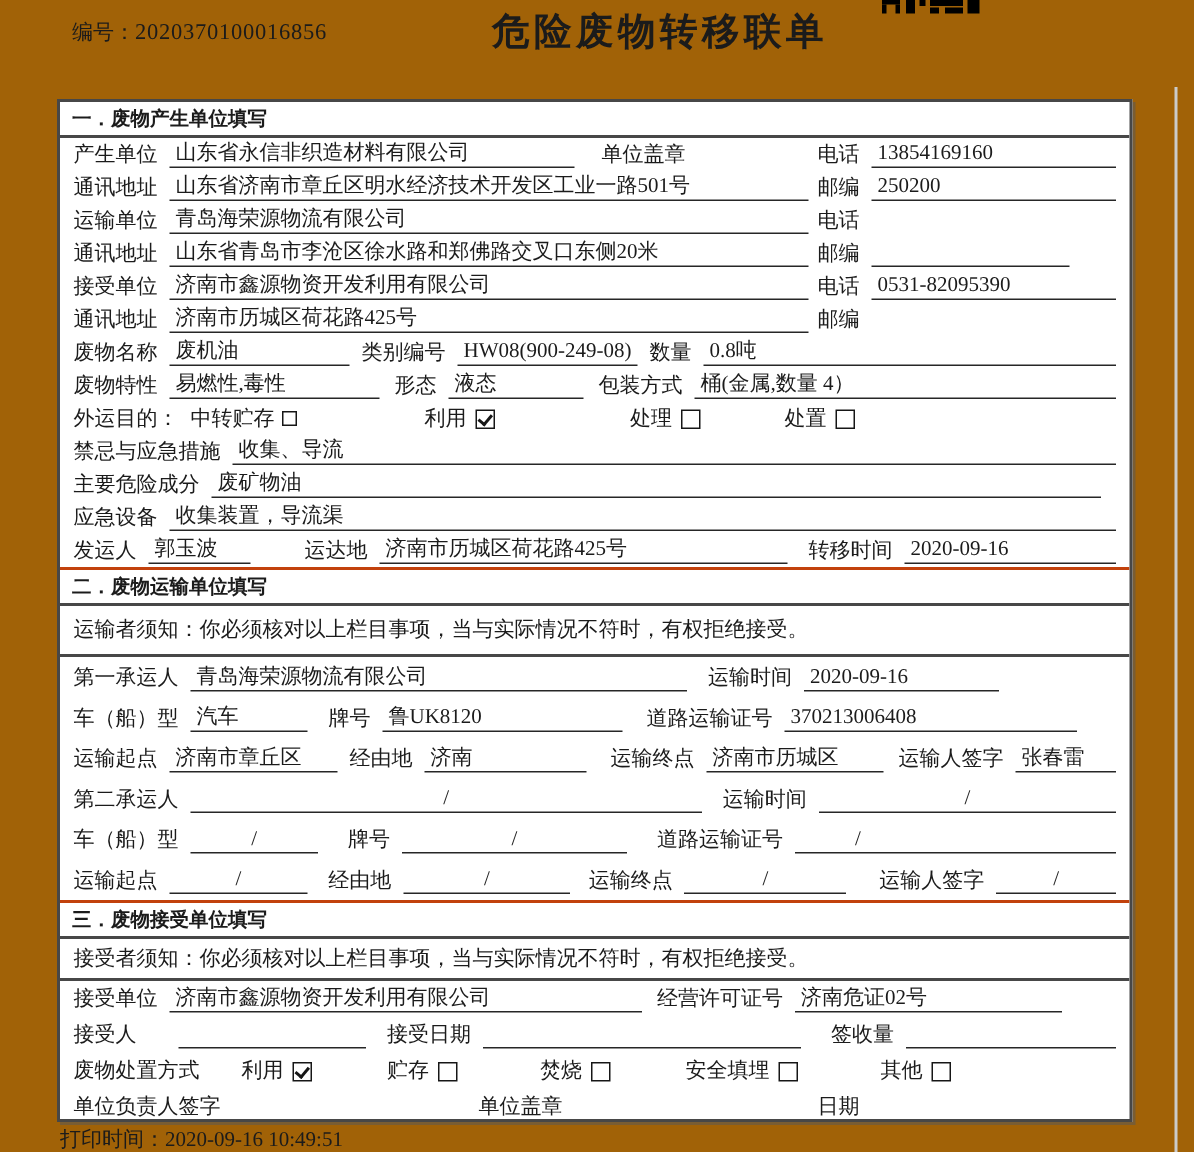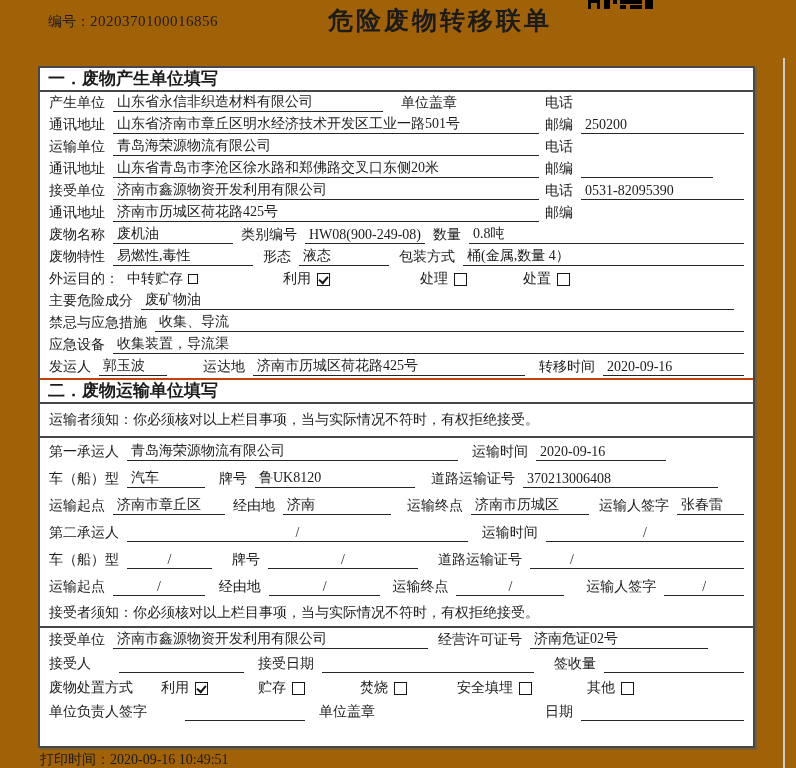--- a/index.html
+++ b/index.html
@@ -5,21 +5,21 @@
   html,body{margin:0;padding:0;background:#fff;}
   body{width:796px;height:768px;font-family:"Liberation Serif","DejaVu Serif",serif;color:#1b1b1b;font-size:14px;}
   .page{position:relative;width:796px;height:768px;overflow:hidden;background:#a16207;}
   .serial{position:absolute;left:48px;top:13px;white-space:nowrap;font-size:14px;}
   .serial .num{font-size:15px;letter-spacing:.5px;}
   .doc-title{position:absolute;left:328px;top:4px;margin:0;font-family:"Liberation Sans","DejaVu Sans",sans-serif;font-weight:bold;font-size:25px;letter-spacing:3px;white-space:nowrap;}
   .qr{position:absolute;left:588px;top:0;width:66px;height:10px;}
   .qr div{position:absolute;background:#000;}
   .page-edge{position:absolute;left:783px;top:58px;height:710px;width:2px;background:#cbcbcb;}
   .form{position:absolute;left:38px;top:66px;width:717px;height:682px;border:2px solid #474747;box-shadow:2px 2px 0 rgba(90,90,90,.55);box-sizing:border-box;overflow:hidden;background:#fff;}
-  .sec-head{font-family:"Liberation Sans","DejaVu Sans",sans-serif;font-weight:bold;font-size:17px;line-height:22px;padding:0 8px;border-bottom:2px solid #474747;white-space:nowrap;}
+  .sec-head{font-family:"Liberation Sans","DejaVu Sans",sans-serif;font-weight:bold;font-size:13px;line-height:22px;padding:0 8px;border-bottom:2px solid #474747;white-space:nowrap;}
   .sec-head.mid{border-top:2px solid #c2410c;}
   .note{display:flex;align-items:center;border-bottom:2px solid #474747;padding:0 9px;white-space:nowrap;}
   .note.n2{height:32px;}
   .note.n3{height:26px;}
   .rows{padding:0 9px;}
   .row{display:flex;align-items:flex-end;white-space:nowrap;}
   .s1 .row{height:22px;padding-bottom:2px;box-sizing:border-box;}
   .s2 .row{height:27px;padding-bottom:4px;box-sizing:border-box;}
   .s3 .row{height:24px;padding-bottom:3px;box-sizing:border-box;}
   .l{white-space:nowrap;}
@@ -64,20 +64,21 @@
     <div class="rows s1">
 
       <div class="row">
         <div class="lcol">
           <span class="l">产生单位</span>
           <span class="v" style="width:270px">山东省永信非织造材料有限公司</span>
           <span class="l" style="margin-left:18px">单位盖章</span>
         </div>
         <div class="rcol">
           <span class="l">电话</span>
+          <span class="v g">13854169160</span>
         </div>
       </div>
 
       <div class="row">
         <div class="lcol">
           <span class="l">通讯地址</span>
           <span class="v g" style="margin-right:6px">山东省济南市章丘区明水经济技术开发区工业一路501号</span>
         </div>
         <div class="rcol">
           <span class="l">邮编</span>
@@ -159,27 +160,27 @@
           <span>处理</span>
           <span class="cb"></span>
         </span>
         <span class="opt" style="margin-left:56px">
           <span>处置</span>
           <span class="cb"></span>
         </span>
       </div>
 
       <div class="row">
+        <span class="l">禁忌与应急措施</span>
+        <span class="v g">收集、导流</span>
+      </div>
+
+      <div class="row">
         <span class="l">主要危险成分</span>
         <span class="v g" style="margin-right:10px">废矿物油</span>
-      </div>
-
-      <div class="row">
-        <span class="l">禁忌与应急措施</span>
-        <span class="v g">收集、导流</span>
       </div>
 
       <div class="row">
         <span class="l">应急设备</span>
         <span class="v g">收集装置，导流渠</span>
       </div>
 
       <div class="row">
         <span class="l">发运人</span>
         <span class="v" style="width:68px">郭玉波</span>
@@ -248,20 +249,21 @@
         <span class="l" style="margin-left:14px">经由地</span>
         <span class="v vc" style="width:112px">/</span>
         <span class="l" style="margin-left:12px">运输终点</span>
         <span class="v vc" style="width:108px">/</span>
         <span class="l" style="margin-left:22px">运输人签字</span>
         <span class="v vc" style="width:80px">/</span>
       </div>
 
     </div>
 
+    <div class="sec-head mid">三．废物接受单位填写</div>
 
     <div class="note n3">
         <span>接受者须知：你必须核对以上栏目事项，当与实际情况不符时，有权拒绝接受。</span>
       </div>
 
     <div class="rows s3">
 
       <div class="row">
         <span class="l">接受单位</span>
         <span class="v" style="width:315px">济南市鑫源物资开发利用有限公司</span>

